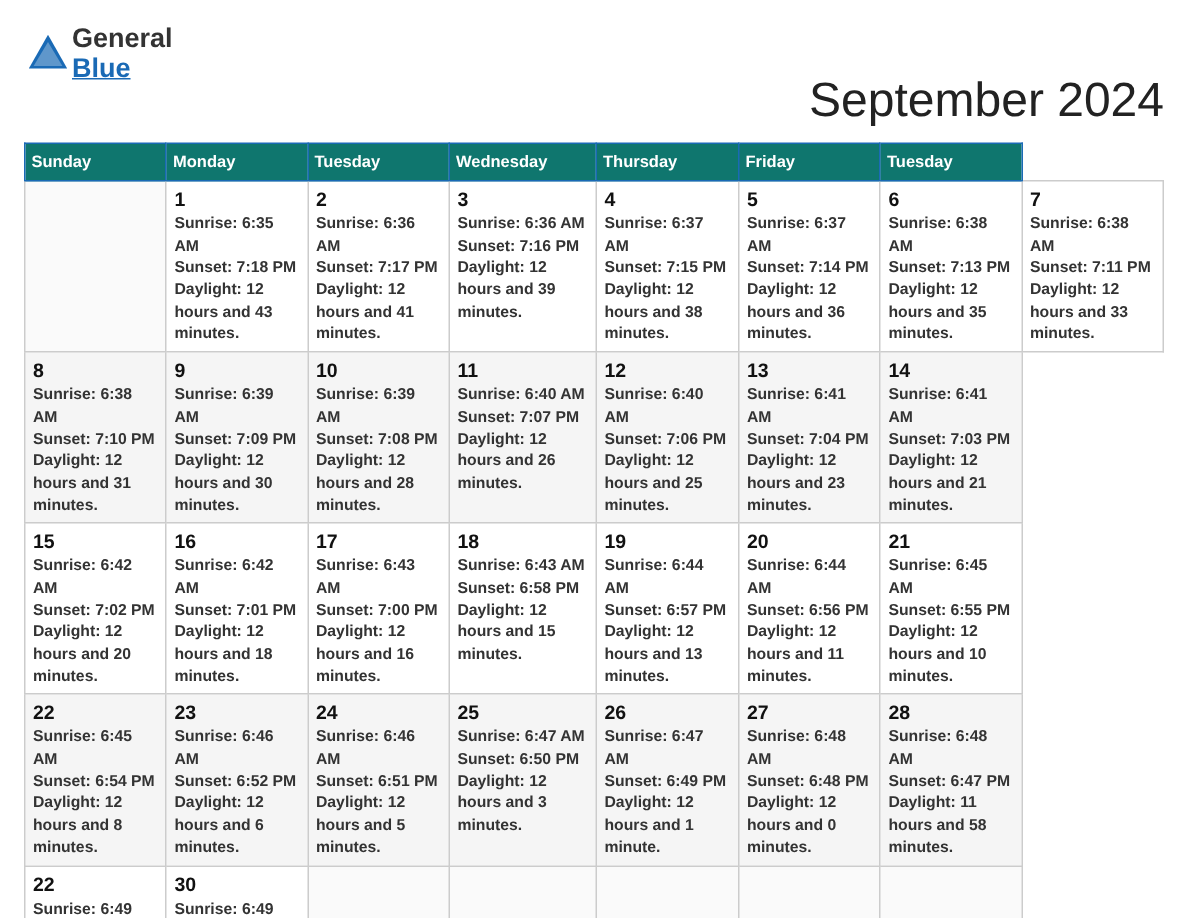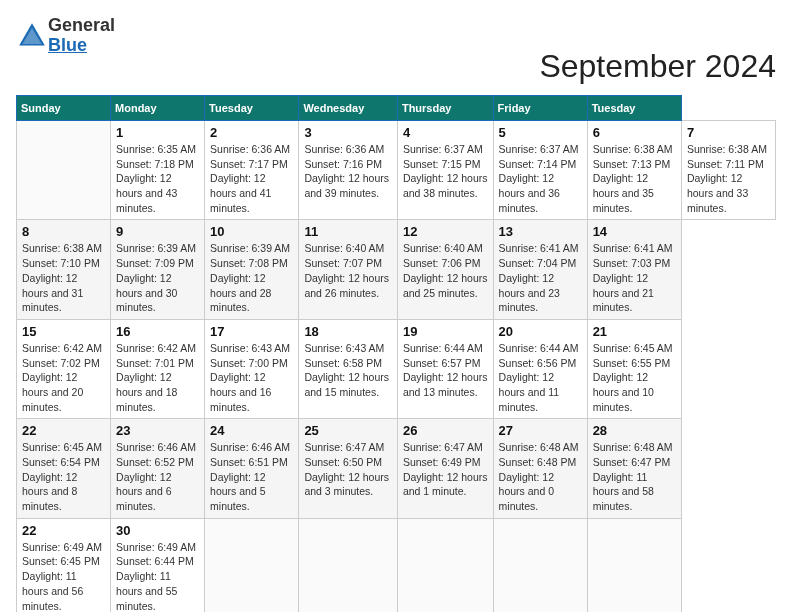--- a/index.html
+++ b/index.html
@@ -74,20 +74,21 @@
       font-size: 13px;
       font-weight: bold;
       display: block;
       margin-bottom: 2px;
       color: #111;
     }
     .day-detail {
       color: #333;
       line-height: 1.4;
       font-size: 10.5px;
+      font-weight: bold;
     }
     .empty-cell {
       background: #fafafa !important;
     }
   </style>
 </head>
 <body>
 
 <div class="header">
   <div class="logo">

